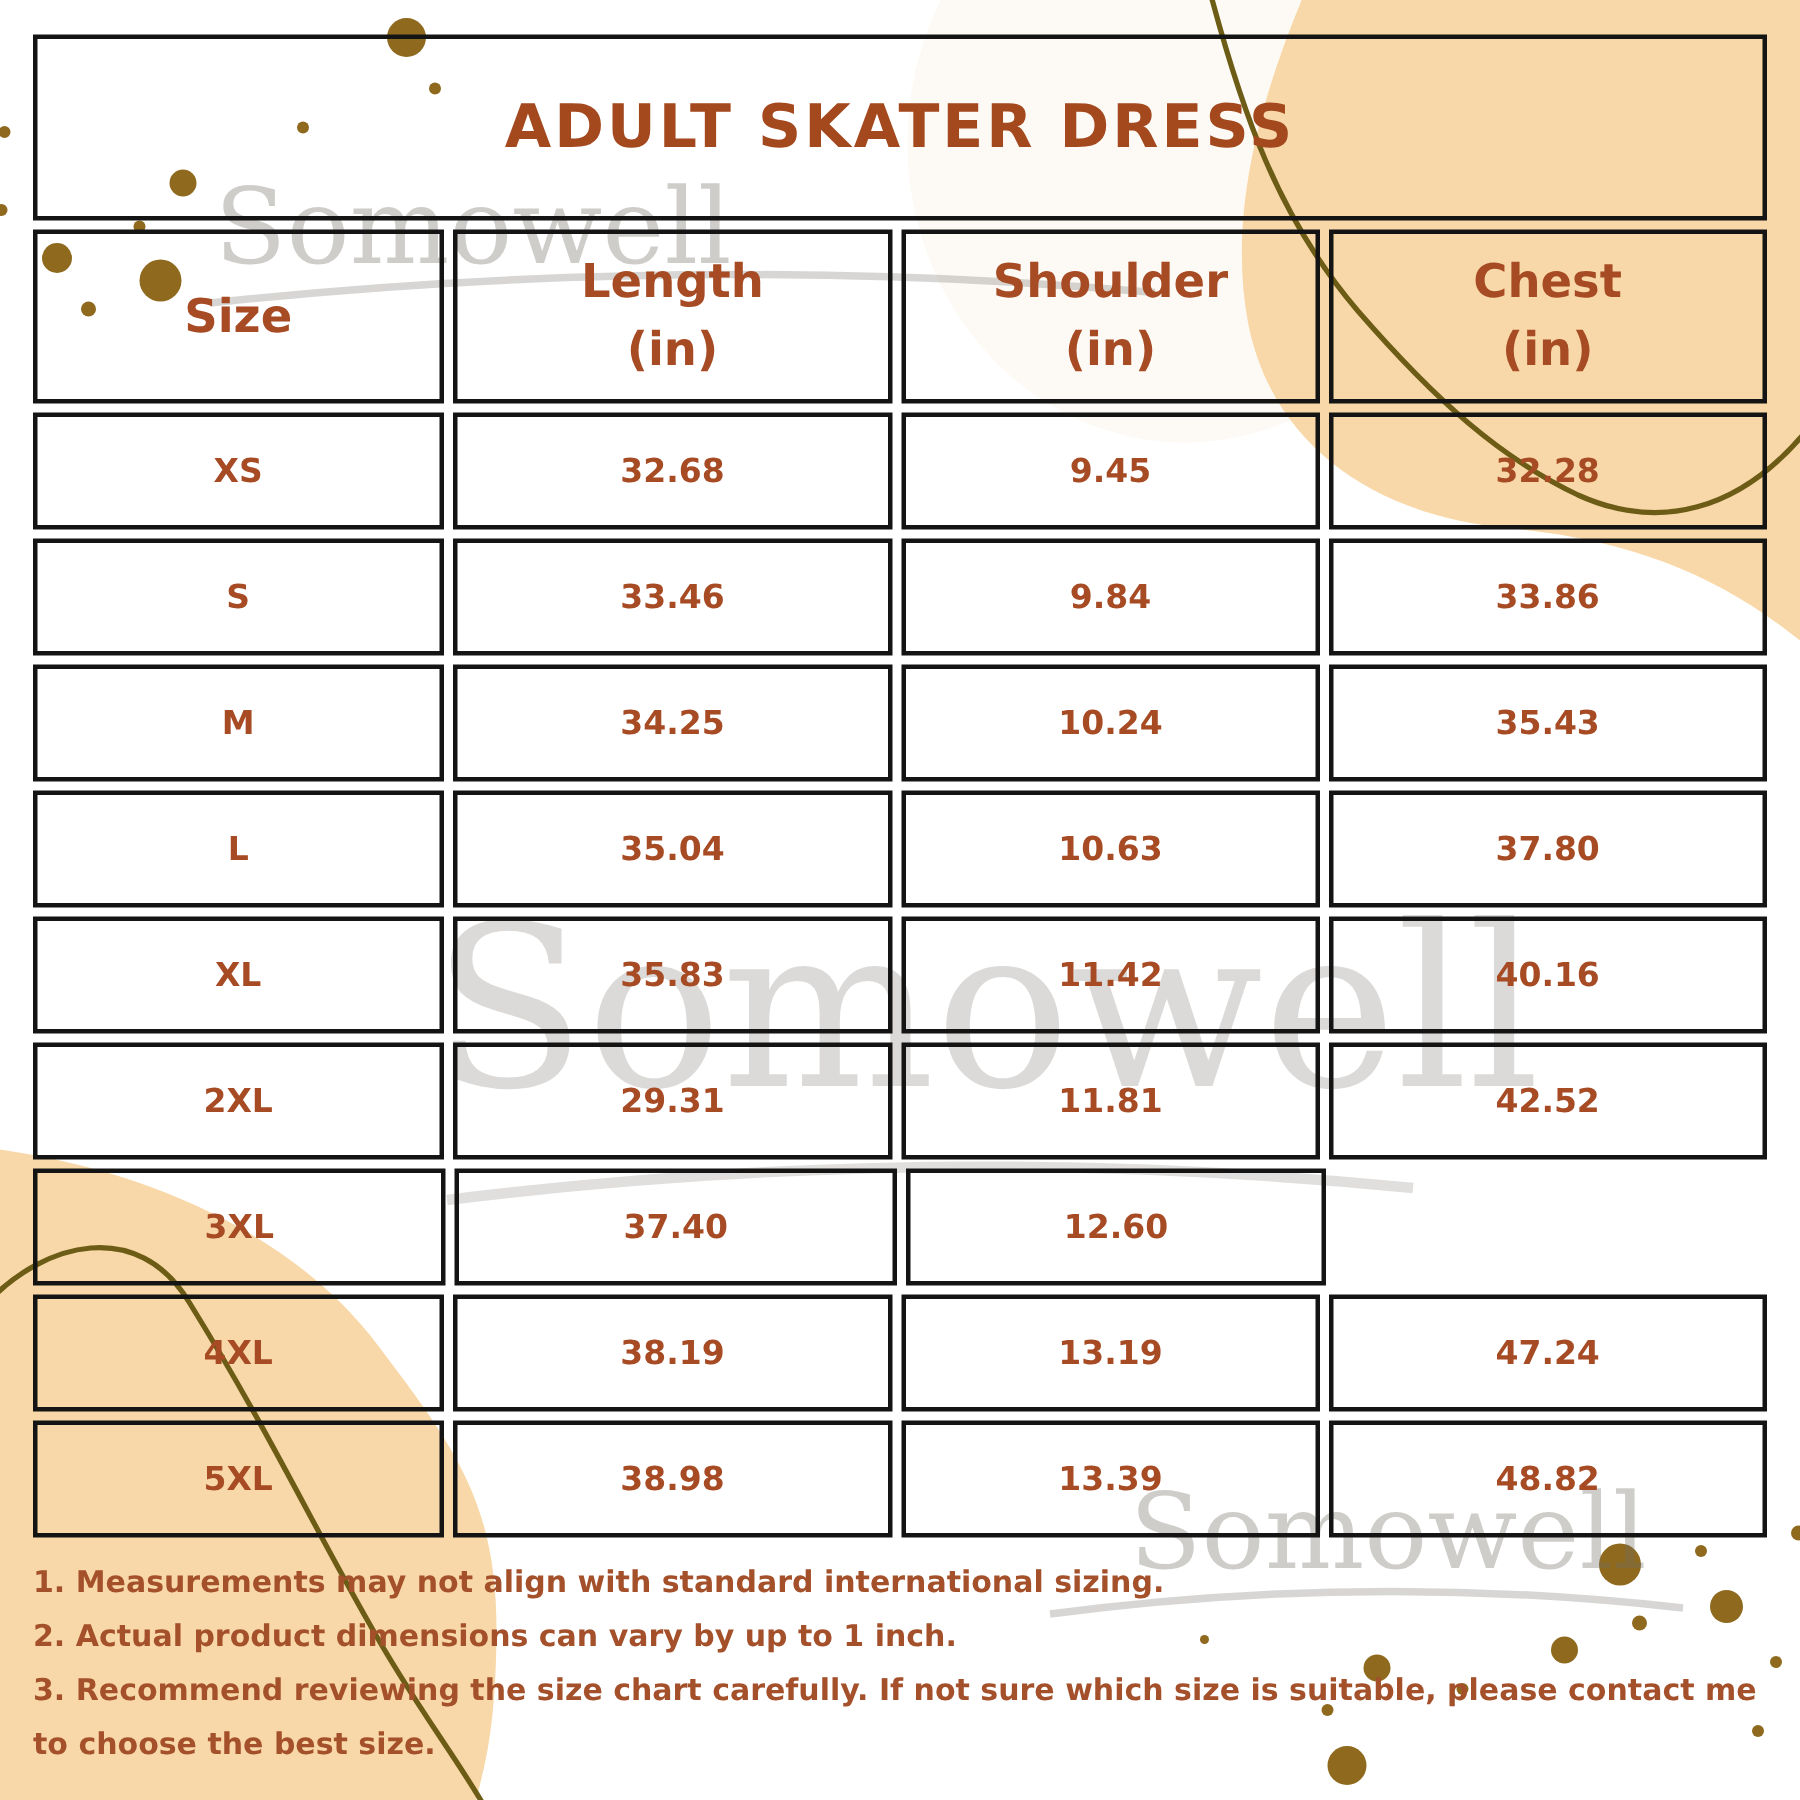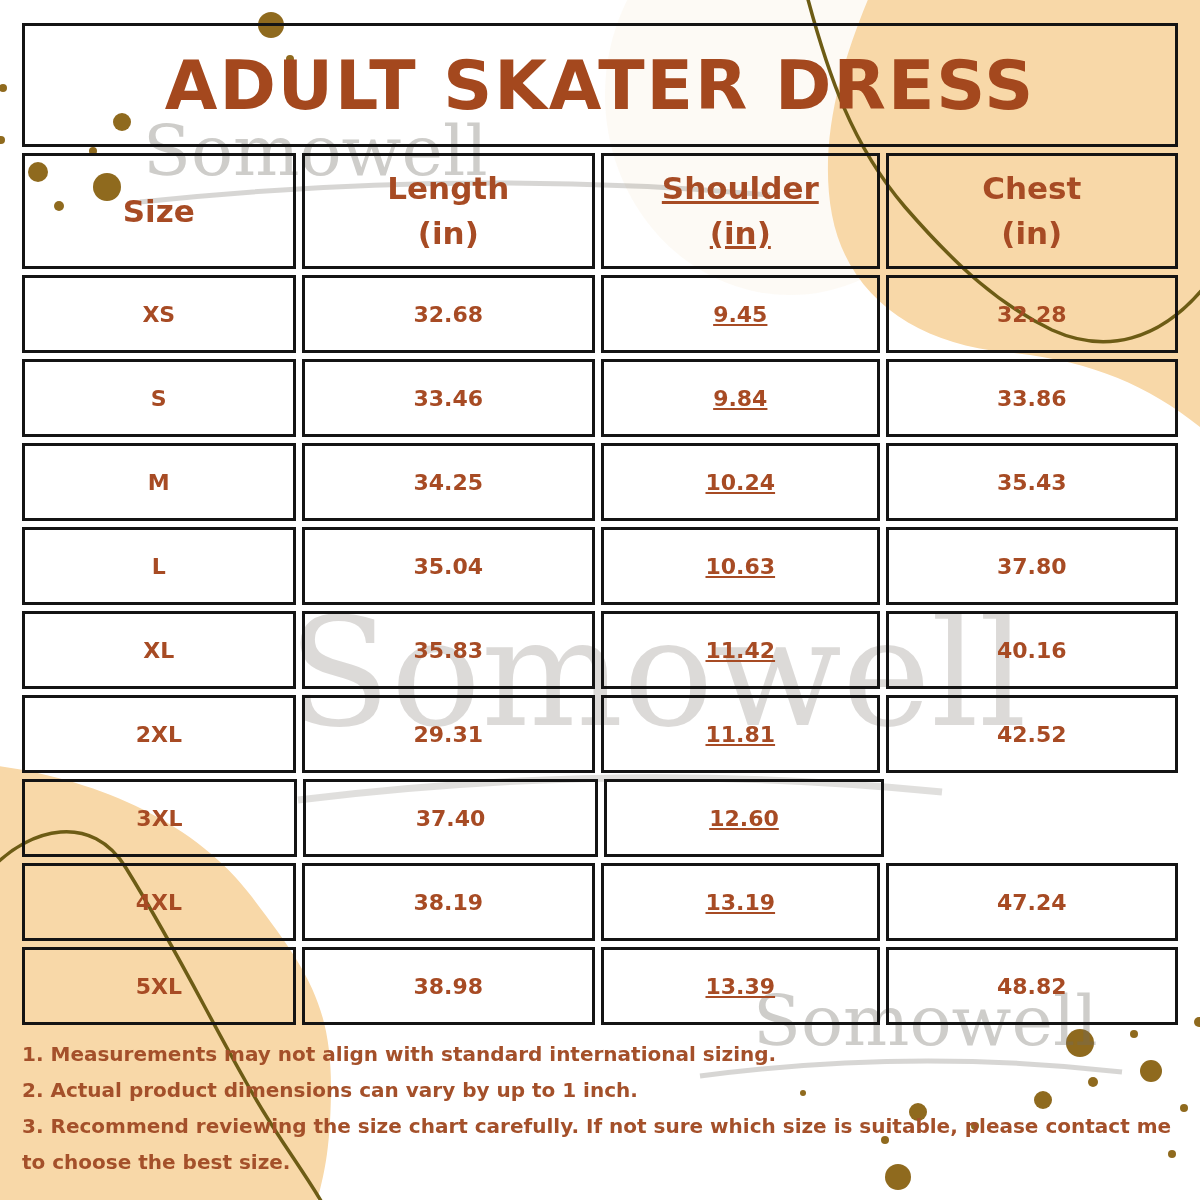--- a/index.html
+++ b/index.html
@@ -17,30 +17,30 @@
   .wm-top{left:143px;top:116px;font-size:70px;}
   .wm-mid{left:288px;top:598px;font-size:150px;color:rgba(118,113,103,0.26);}
   .wm-bottom{left:753px;top:986px;font-size:70px;}
   .content{position:absolute;inset:0;z-index:3;}
   .title-box{
     position:absolute;left:22px;top:23px;width:1156px;height:124px;
     border:3px solid #141414;box-sizing:border-box;
     display:flex;align-items:center;justify-content:center;
   }
   .title-text{
-    font-size:68px;font-weight:bold;letter-spacing:2px;color:#a4481e;
+    font-size:40px;font-weight:bold;letter-spacing:2px;color:#a4481e;
   }
   .size-table{position:absolute;left:22px;top:153px;width:1156px;}
   .trow{display:flex;gap:6px;margin-bottom:6px;}
   .cell{
     border:3px solid #141414;box-sizing:border-box;
     display:flex;flex-direction:column;align-items:center;justify-content:center;
     color:#a74b24;font-weight:bold;background:transparent;
   }
-  .c0{width:275px;}.c1{width:295px;}.c2{width:280px;text-decoration:underline;}.c3{width:294px;}
+  .c0{width:275px;}.c1{width:295px;}.c2{width:280px;}.c3{width:294px;}
   .hcell{height:116px;font-size:31px;line-height:1.45;}
   .dcell{height:78px;font-size:22px;}
   .hunit:empty{display:none;}
   .notes{
     position:absolute;left:22px;top:1036px;width:1160px;
     color:#a4502a;font-size:20px;font-weight:bold;line-height:36px;
   }
   .notes p{margin:0;}
 </style>
 </head>

